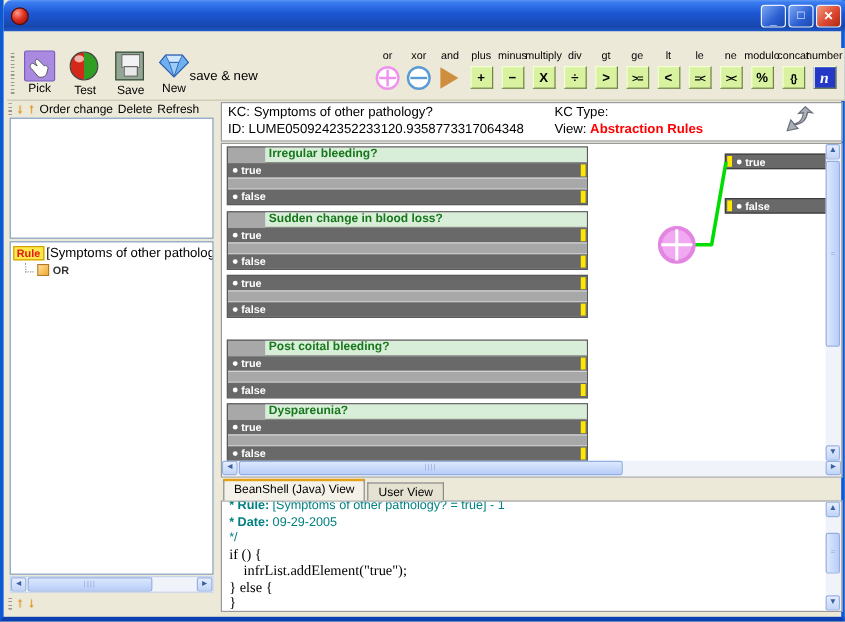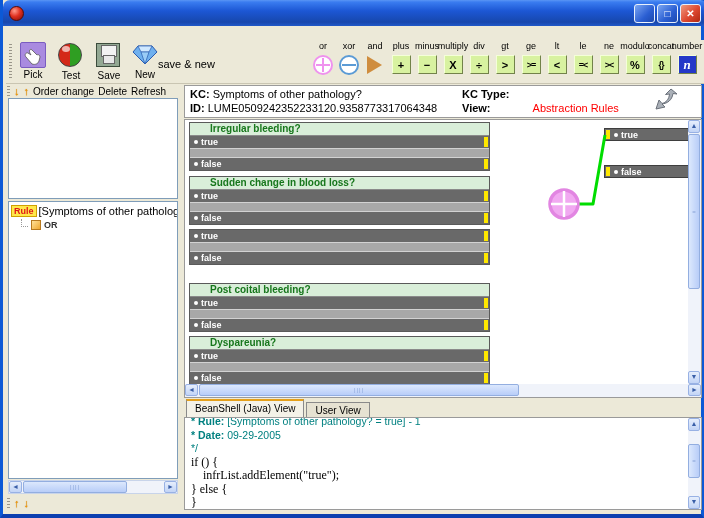--- a/index.html
+++ b/index.html
@@ -85,29 +85,29 @@
     color:#3a5fa8; font-size:7px; line-height:10px; text-align:center; }
   .sb-thumb { position:absolute; background:linear-gradient(90deg,#dce8fd,#b8cdf8); border:1px solid #93aee0; border-radius:2px; }
   .sb-thumb.h { background:linear-gradient(180deg,#dce8fd,#b8cdf8); }
   .grip-dots { position:absolute; left:50%; top:50%; transform:translate(-50%,-50%); font-size:6px; color:#8aa4d8; letter-spacing:1px; }
 
   
   .kcpanel { position:absolute; left:181px; top:85px; width:518px; height:33px; background:#fff; border:1px solid #9a9a9a; }
   .kcline { position:absolute; font-size:11px; white-space:nowrap; }
   .kcl1 { left:5px; top:2px; } .kcl2 { left:5px; top:16px; }
   .kcr1 { left:277px; top:2px; } .kcr2 { left:277px; top:16px; }
-  .blab { font-weight:bold;text-align:center; }
-  .view-val { color:#ff0000; font-weight:normal;margin-left:39px; }
+  .blab { font-weight:normal;text-align:center; }
+  .view-val { color:#ff0000; font-weight:bold; }
   .kc-arrow { position:absolute; right:22px; top:1px; }
 
   
   .canvas { position:absolute; left:181px; top:119px; width:518px; height:279px; background:#fff; border:1px solid #9a9a9a; overflow:hidden; }
   .block { position:absolute; left:4px; width:301px; border:1px solid #5a5a5a; background:#a8a8a8; }
   .block-header { height:13px; background:#d9eed9; border-bottom:1px solid #8a8a8a; color:#17771c; font-weight:bold;
-    font-size:10px; line-height:12px; padding-left:20px; }
+    font-size:10px; line-height:12px; padding-left:3px;margin-left:31px; }
   .brow { position:relative; height:12px; display:flex; align-items:center; gap:3px; padding-left:4px;
     background:#696969; color:#fff; font-weight:bold; font-size:9px; }
   .brow.gap { height:10px; background:#a8a8a8; border-top:1px solid #d2d2d2; border-bottom:1px solid #d2d2d2; }
   .bullet { width:4px; height:4px; border-radius:50%; background:#fff; display:inline-block; }
   .mark-r { position:absolute; right:1px; top:1px; width:4px; height:10px; background:#ffe800; }
   .mark-l { position:absolute; left:1px; top:1px; width:4px; height:9px; background:#ffe800; }
   .outbar { position:absolute; left:419px; width:85px; height:13px; background:#696969; border:1px solid #3e3e3e;
     color:#fff; font-weight:bold; font-size:9px; display:flex; align-items:center; gap:3px; padding-left:9px; }
   .overlay { position:absolute; left:0; top:0; pointer-events:none; z-index:2; }
   .vsb { position:absolute; left:503px; top:0; width:13px; height:264px; background:#f0f3fa; z-index:3; }

